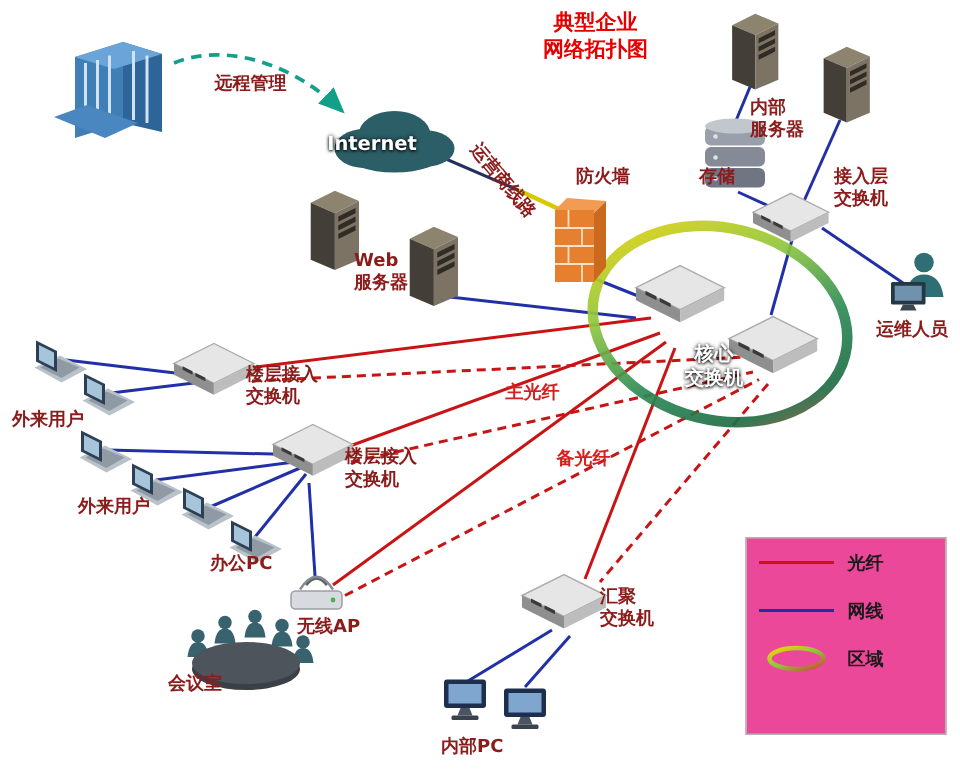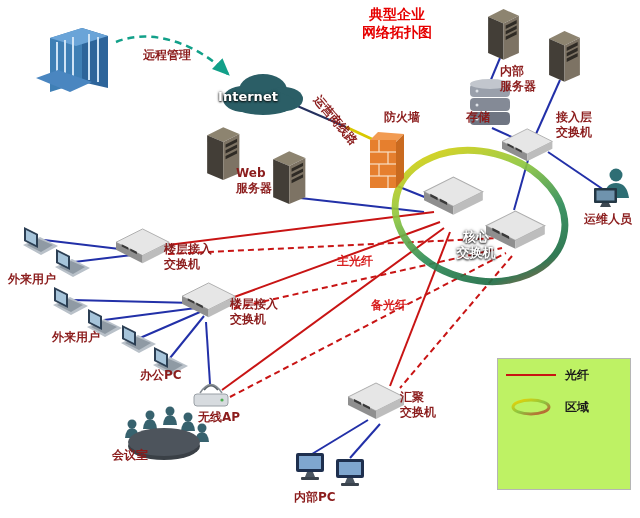--- a/index.html
+++ b/index.html
@@ -16,21 +16,21 @@
   .lbl--white{color:#ffffff;font-size:13px;
     text-shadow:0 1px 2px rgba(0,0,0,.9),0 0 3px rgba(0,0,0,.7);}
   .lbl--red{color:#d81f1f;}
   .lbl--rot{transform:rotate(50deg);transform-origin:0 50%;}
   .title-line{
     position:absolute;color:#e60000;font-weight:bold;font-size:14px;
     transform:translateX(-50%);white-space:nowrap;left:397px;
   }
   .legend{
     position:absolute;left:497px;top:358px;width:134px;height:132px;
-    background:#bef264;border:1px solid #b5b5b5;box-sizing:border-box;
+    background:#ec4899;border:1px solid #b5b5b5;box-sizing:border-box;
   }
   .legend-row{display:flex;align-items:center;height:32px;padding:0 8px;gap:9px;}
   .legend-sample{flex:0 0 50px;display:flex;align-items:center;justify-content:center;}
   .line-red{width:50px;border-top:2px solid #c81414;}
   .line-red-dash{width:50px;border-top:2px dashed #c81414;}
   .line-blue{width:50px;border-top:2px solid #2230a8;}
   .legend-label{font-weight:bold;font-size:12px;color:#1a1a1a;white-space:nowrap;}
 </style>
 </head>
 <body>
@@ -257,20 +257,26 @@
 
   <div class="legend">
     <div class="legend-row">
       <span class="legend-sample">
           <span class="line-red"></span>
         </span>
       <span class="legend-label">光纤</span>
     </div>
     <div class="legend-row">
       <span class="legend-sample">
+          <span class="line-blue"></span>
+        </span>
+      <span class="legend-label">网线</span>
+    </div>
+    <div class="legend-row">
+      <span class="legend-sample">
         <svg width="44" height="20">
           <defs>
             <linearGradient id="zoneGrad" x1="0" y1="0" x2="1" y2="1">
               <stop offset="0" stop-color="#f5d400"></stop>
               <stop offset="0.5" stop-color="#8dc63f"></stop>
               <stop offset="1" stop-color="#c84b2f"></stop>
             </linearGradient>
           </defs>
           <ellipse cx="22" cy="10" rx="18" ry="7" fill="none" stroke="url(#zoneGrad)" stroke-width="3"></ellipse>
         </svg>

